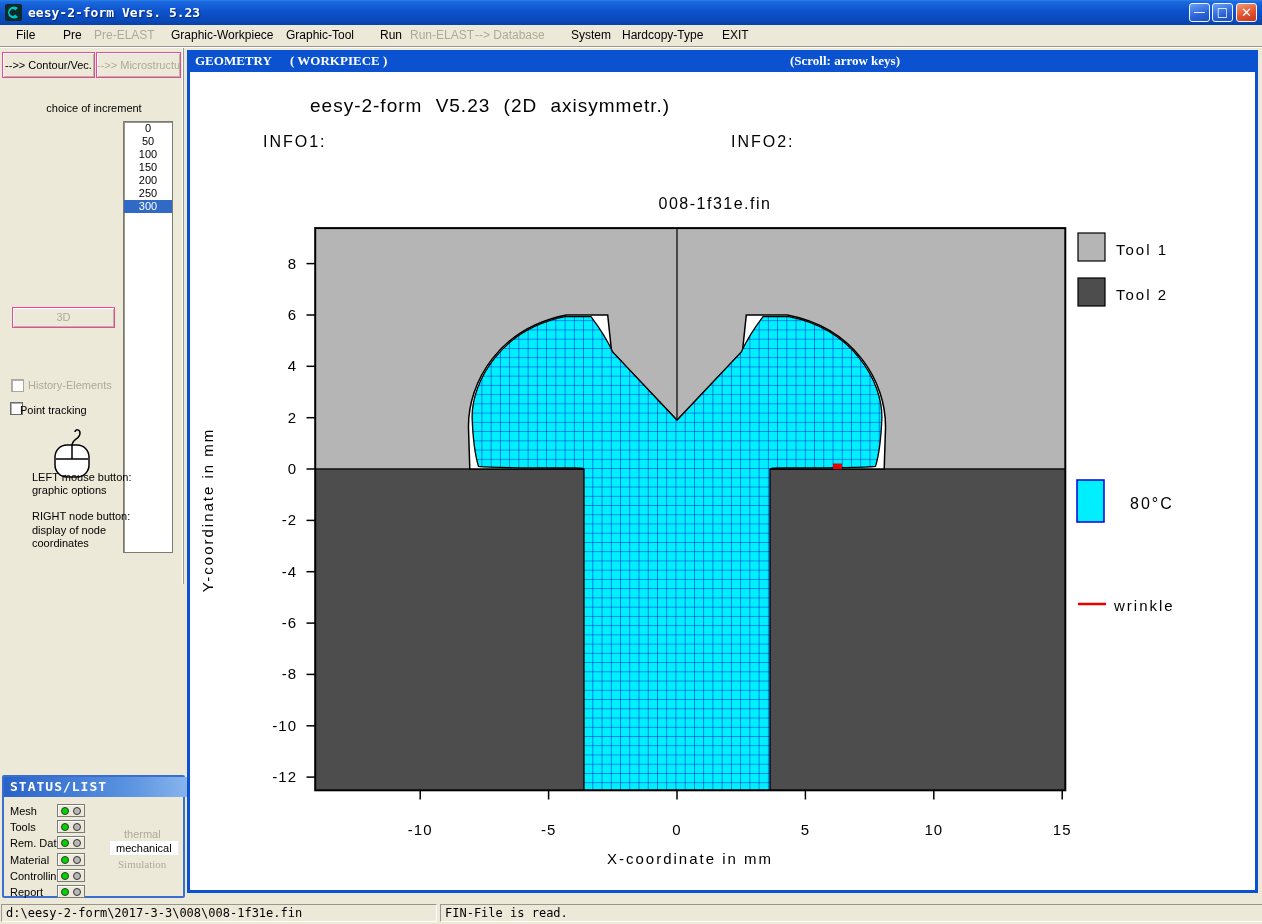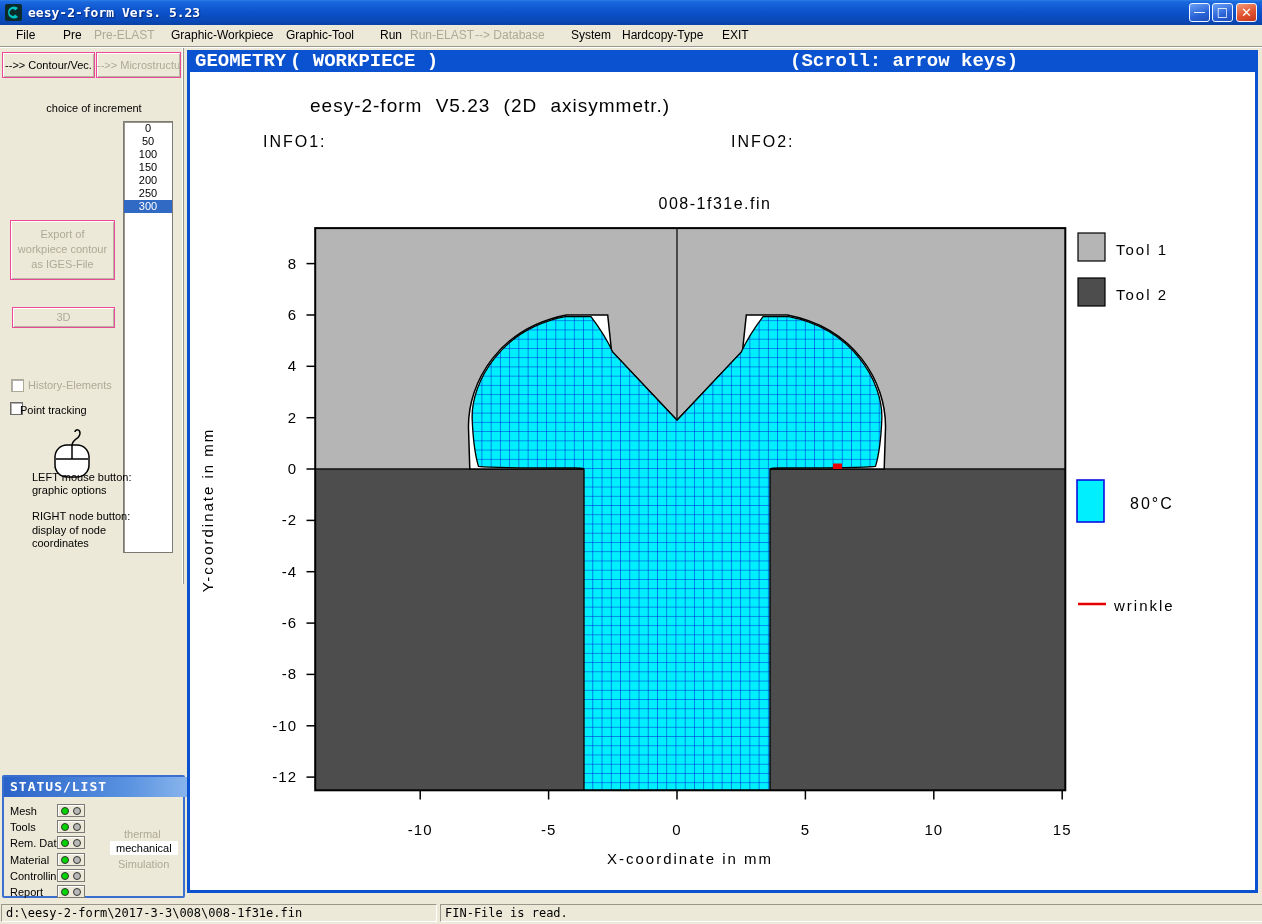--- a/index.html
+++ b/index.html
@@ -65,21 +65,21 @@
   .led-on { background:#00d400; }
   .led-off { background:#b8b8b8; }
   .sp-mode { position:absolute; font-size:11px; white-space:nowrap; }
   .sp-mode.dim { color:#aeaa98; }
   .sp-mode.chip { background:#ffffff; color:#000; padding:1px 6px; }
 
   
   .gwindow { position:absolute; left:187px; top:50px; width:1071px; height:843px;
     background:#0a52cf; }
   .gw-header { position:absolute; left:0; top:0; width:100%; height:30px; color:#fff;
-    font-family:Liberation Mono, monospace; font-weight:bold; font-size:19px; line-height:22px; }
+    font-family:Liberation Serif, serif; font-weight:bold; font-size:13px; line-height:22px; }
   .gw-header span { position:absolute; top:0; white-space:nowrap; }
   .gw-canvas { position:absolute; left:3px; top:22px; background:#fff; display:block; }
 
   svg text { font-family:"Liberation Sans", sans-serif; fill:#000; }
 
   
   .statusbar { position:absolute; left:0; top:903px; width:1262px; height:21px; background:#ece9d8; }
   .sb-cell { position:absolute; top:1px; height:18px; border:1px solid;
     border-color:#9a968a #ffffff #ffffff #9a968a; font-family:"DejaVu Sans Mono", monospace;
     font-size:12px; line-height:16px; padding-left:4px; color:#000; white-space:nowrap; overflow:hidden; }
@@ -124,25 +124,20 @@
   <div class="listbox">
     <div class="list-item">0</div>
     <div class="list-item">50</div>
     <div class="list-item">100</div>
     <div class="list-item">150</div>
     <div class="list-item">200</div>
     <div class="list-item">250</div>
     <div class="list-item sel">300</div>
   </div>
 
-  <div class="btn btn-export disabled">
-    <span style="display:block">Export of</span>
-    <span style="display:block">workpiece contour</span>
-    <span style="display:block">as IGES-File</span>
-  </div>
 
   <div class="btn btn-3d disabled">3D</div>
 
   <div class="chk disabled" style="left:11px; top:331px;"></div>
   <div class="chk-label" style="left:28px; top:331px; color:#aeaa98;">History-Elements</div>
 
   <div class="chk" style="left:10px; top:354px;"></div>
   <div class="chk-label" style="left:20px; top:356px; color:#000;">Point tracking</div>
 
   <svg style="position:absolute; left:42px; top:378px;" width="60" height="54" viewBox="0 0 60 54">
@@ -189,21 +184,21 @@
       <span class="led led-on"></span>
       <span class="led led-off"></span>
     </div>
   <div class="sp-ind" style="top:108px">
       <span class="led led-on"></span>
       <span class="led led-off"></span>
     </div>
 
   <div class="sp-mode dim" style="left:120px; top:51px;">thermal</div>
   <div class="sp-mode chip" style="left:106px; top:64px;">mechanical</div>
-  <div class="sp-mode dim" style="left:114px; top:81px;">Simulation</div>
+  <div class="sp-mode dim" style="left:114px; top:81px;font-family:Liberation Serif, serif;">Simulation</div>
 </div>
 
 <div class="gwindow">
   <div class="gw-header">
     <span style="left:8px">GEOMETRY</span>
     <span style="left:103px">( WORKPIECE )</span>
     <span style="left:603px">(Scroll: arrow keys)</span>
   </div>
 
   <svg class="gw-canvas" width="1065" height="818">

